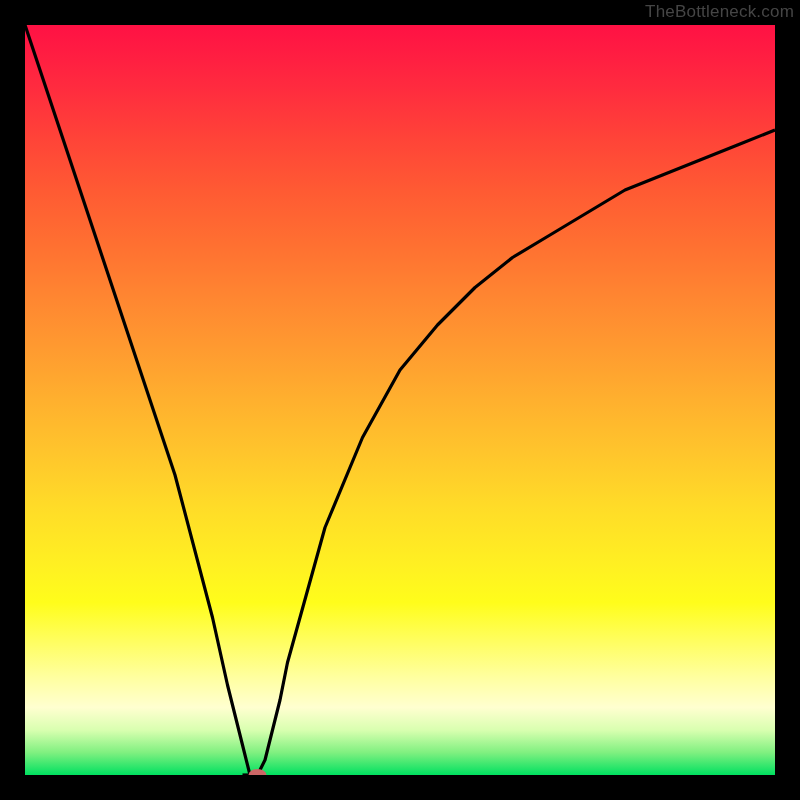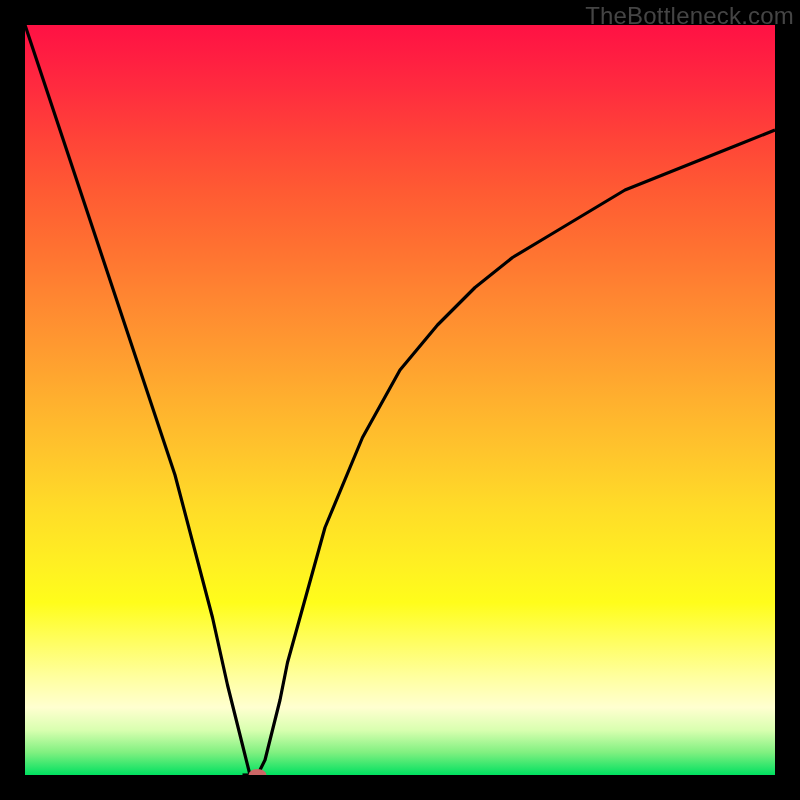--- a/index.html
+++ b/index.html
@@ -48,21 +48,21 @@
     left: 0;
     top: 0;
     width: 750px;
     height: 750px;
   }
   .source {
     position: absolute;
     top: 2px;
     right: 6px;
     color: #454545;
-    font-size: 24px;
+    font-size: 17px;
     font-weight: 500;
     letter-spacing: 0.2px;
     text-align: center;
   }
 </style>
 </head>
 <body>
 
 <div class="frame">
   <div class="plot">

